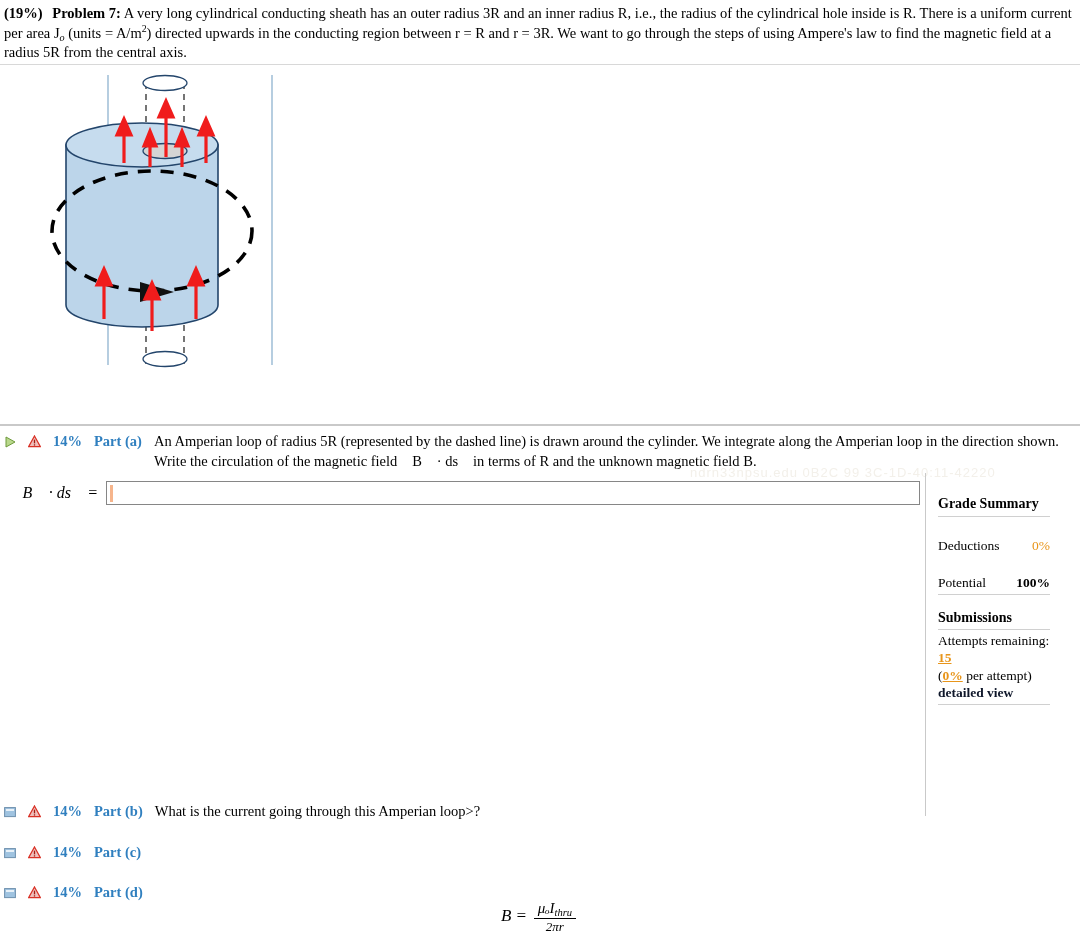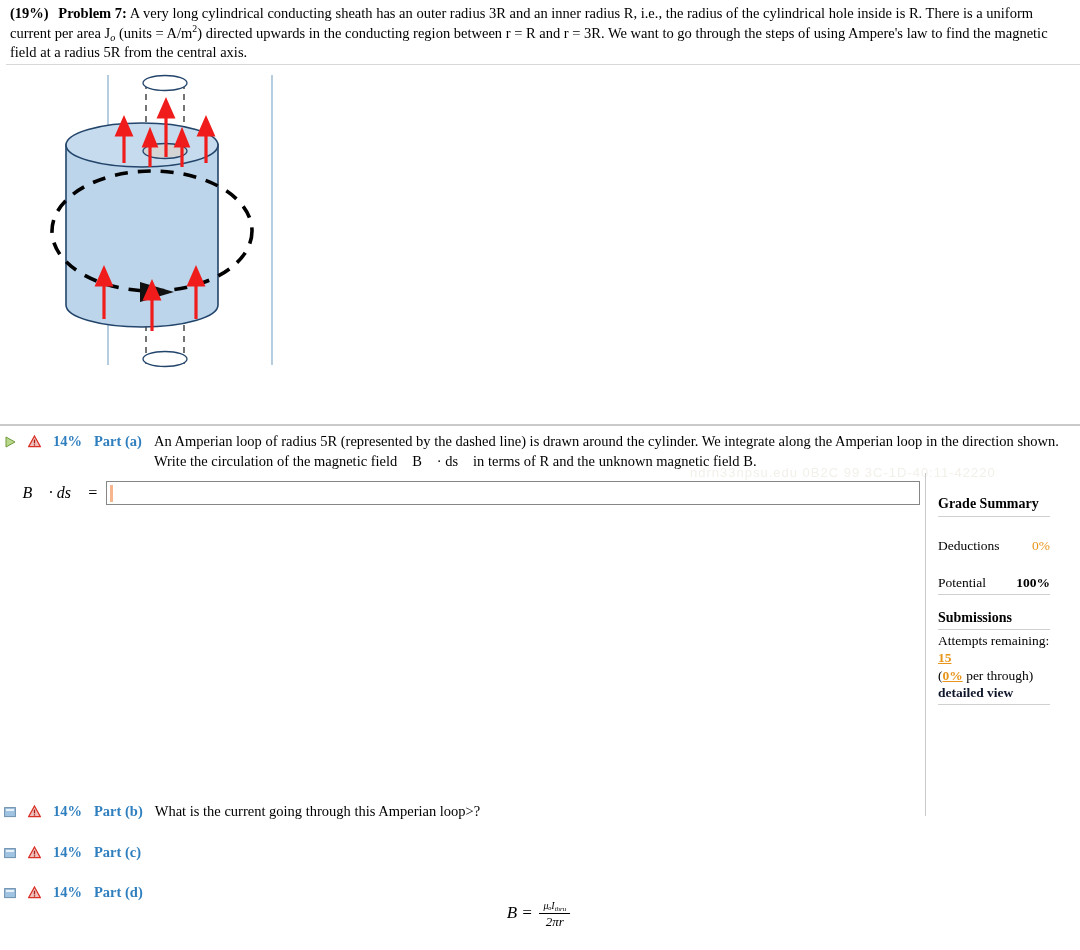--- a/index.html
+++ b/index.html
@@ -12,21 +12,20 @@
     color:#000;
     position:relative;
     overflow:hidden;
   }
 
   
   #problem-statement {
     padding:4px 6px 2px 4px;
     line-height:1.30;
     border-bottom:1px solid #d8d8d8;
-    margin-left:6px;
   }
   #problem-statement b { font-weight:bold; }
   .mi { font-style:italic; font-family:"Liberation Serif", serif; }
   sup.sp { font-size:0.68em; vertical-align:super; }
   sub.sb { font-size:0.70em; vertical-align:-0.25em; font-style:italic;}
 
   
   #figure-area {
     position:relative;
     height:360px;
@@ -122,21 +121,21 @@
     position:absolute; left:0; top:900px;
     width:1080px;
     text-align:center;
   }
   .frac {
     display:inline-block;
     vertical-align:middle;
     text-align:center;
     margin:0 3px;
   }
-  .frac .num { display:block; padding:0 4px; border-bottom:1px solid #000; font-size:10px;}
+  .frac .num { display:block; padding:0 4px; border-bottom:1px solid #000; font-size:15px;}
   .frac .den { display:block; padding:0 4px; font-size:13px;}
   .eqn { font-size:17px; font-family:"Liberation Serif", serif; }
 </style>
 </head>
 <body>
 
 <div id="problem-statement">
   <b>(19%)</b>
   <b style="margin-left:6px;">Problem 7:</b>
   <span>
@@ -240,21 +239,21 @@
       </div>
       <div class="gs-rule"></div>
       <div class="gs-gap"></div>
       <div class="gs-title">Submissions</div>
       <div class="gs-rule"></div>
       <div>
         <span>Attempts remaining:</span>
         <span class="orange u" style="font-weight:bold;">15</span>
       </div>
       <div>
-        <span>(</span><span class="orange u" style="font-weight:bold;">0%</span><span> per through)</span>
+        <span>(</span><span class="orange u" style="font-weight:bold;">0%</span><span> per attempt)</span>
       </div>
       <div class="blue-link">detailed view</div>
       <div class="gs-rule"></div>
     </div>
 
   </div>
 </div>
 
 <div id="lower-parts">
     <div class="lower-part">

